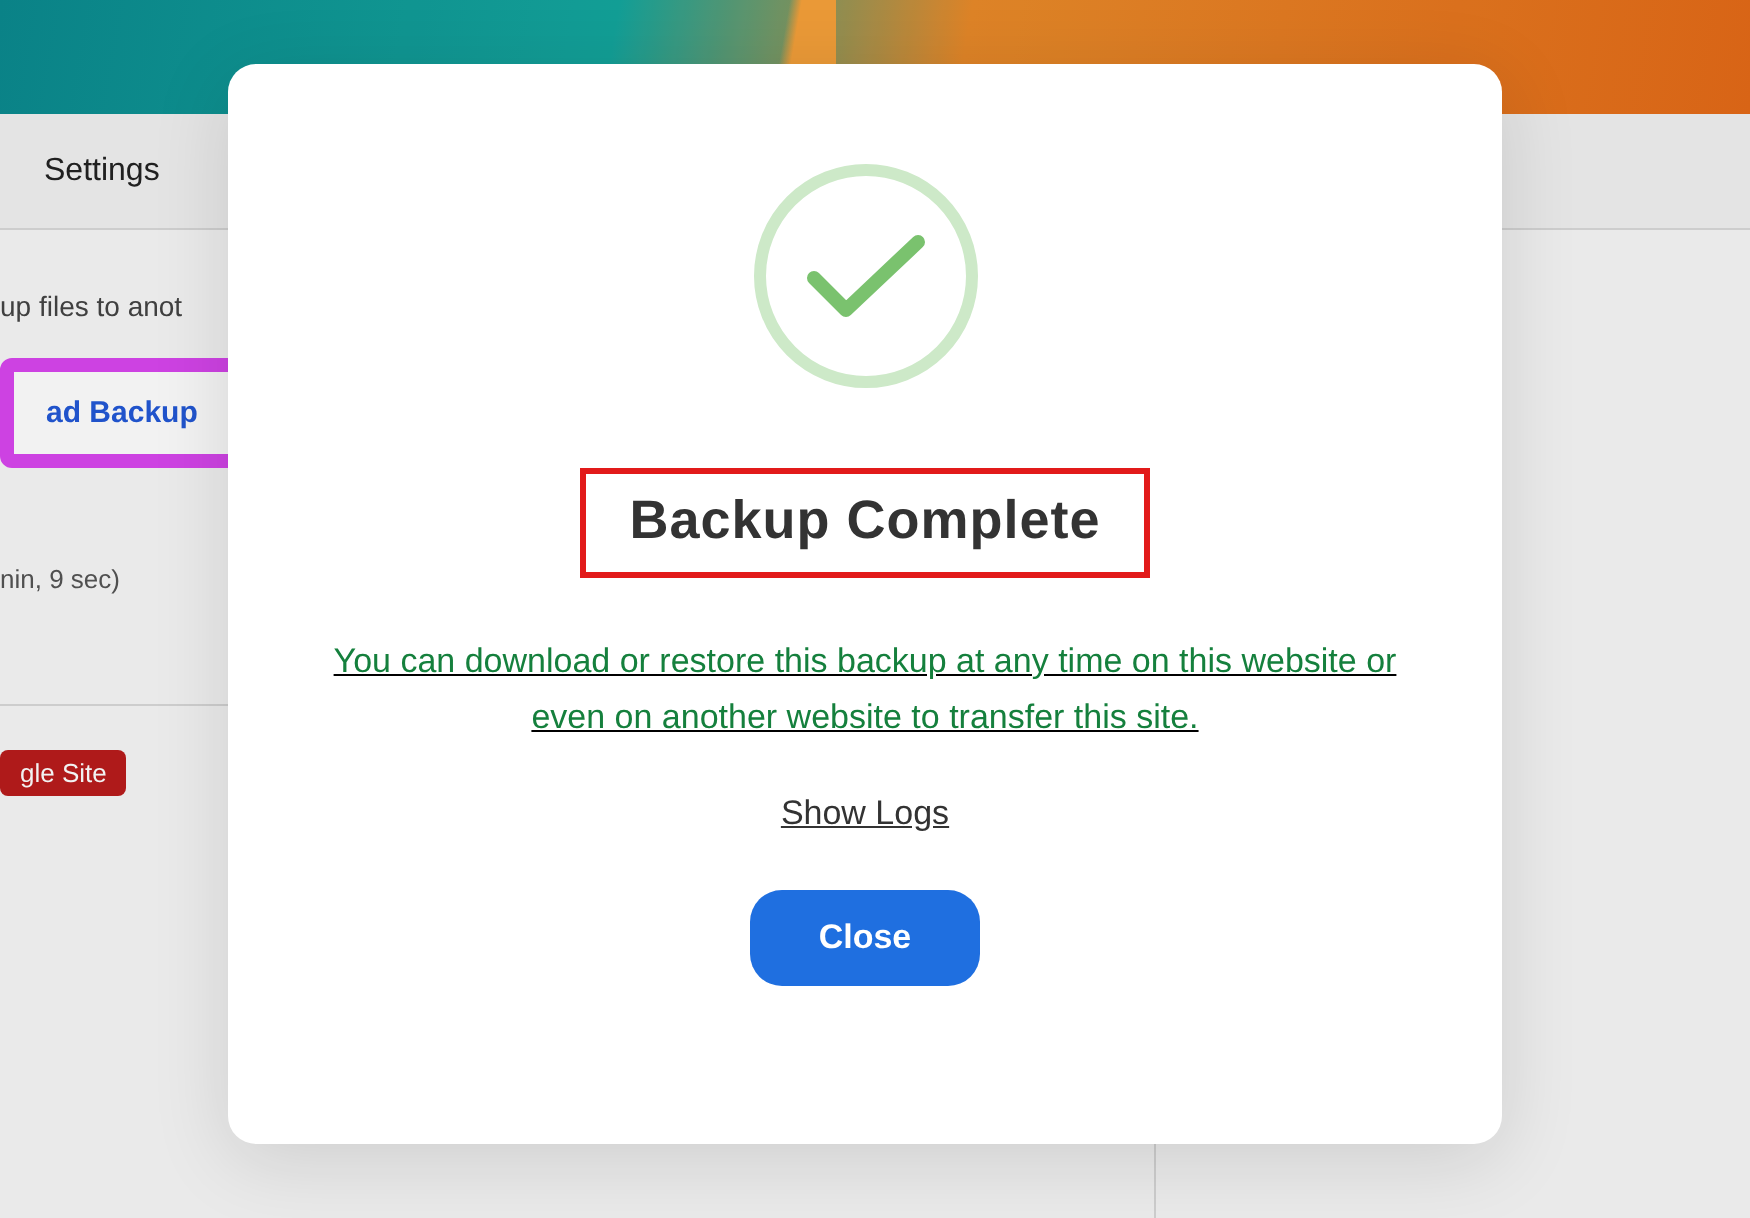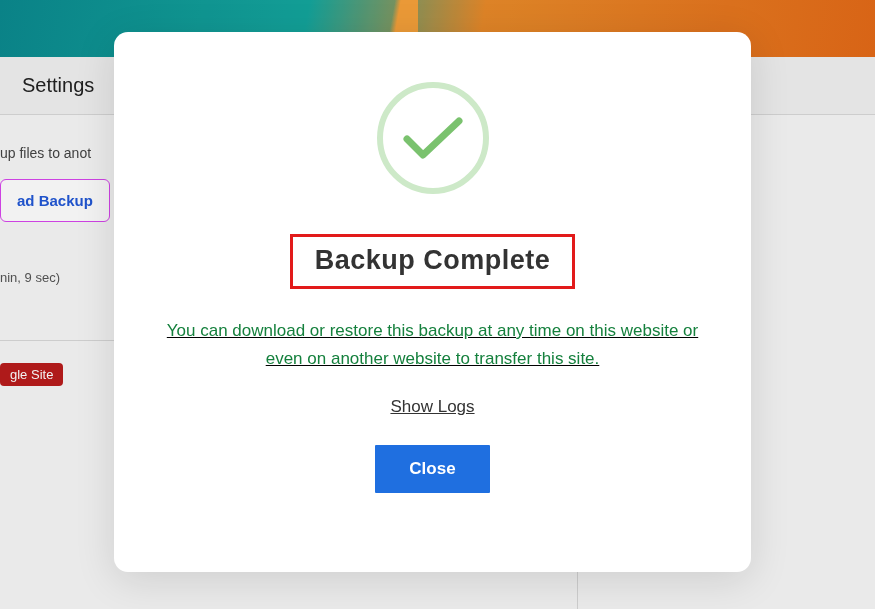--- a/index.html
+++ b/index.html
@@ -28,36 +28,36 @@
     }
     .tabs-bar {
       height: 58px;
       background: #f1f1f1;
       border-bottom: 1px solid #d8d8d8;
       display: flex;
       align-items: center;
       padding-left: 22px;
     }
     .tab-item {
-      font-size: 20px;
+      font-size: 16px;
       color: #222;
     }
     .content {
       padding: 30px 0 0 0;
       color: #333;
     }
     .desc-text {
       font-size: 14px;
       color: #444;
       margin-bottom: 18px;
     }
     .outline-btn {
       display: inline-block;
       padding: 12px 16px;
-      border: 1px solid #d946ef;
+      border: 7px solid #d946ef;
       border-radius: 6px;
       background: #fff;
       color: #2258d6;
       font-size: 15px;
       font-weight: 600;
       cursor: pointer;
     }
     .meta-text {
       font-size: 13px;
       color: #555;
@@ -146,21 +146,21 @@
       margin-bottom: 28px;
       cursor: pointer;
       text-align: center;
     }
     .close-btn {
       background: #1f6fe0;
       color: #fff;
       font-size: 17px;
       font-weight: 700;
       border: none;
-      border-radius: 1px;
+      border-radius: 16px;
       padding: 14px 34px;
       cursor: pointer;
     }
   </style>
 </head>
 <body>
 
 <div class="top-banner"></div>
 
 <div class="tabs-bar">

